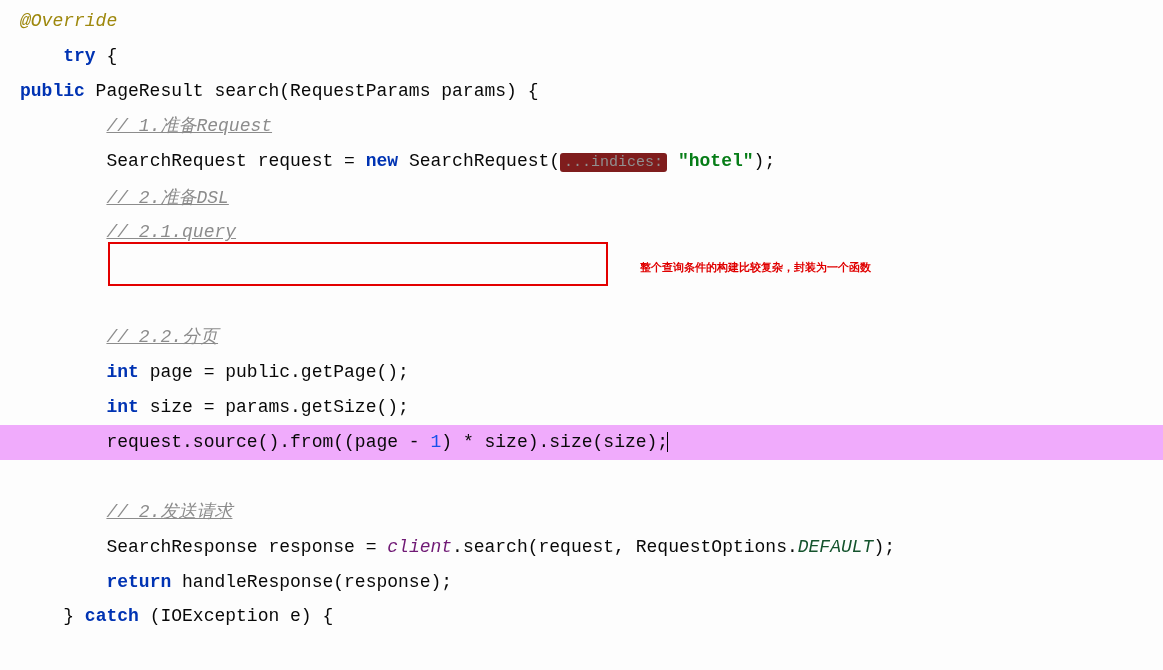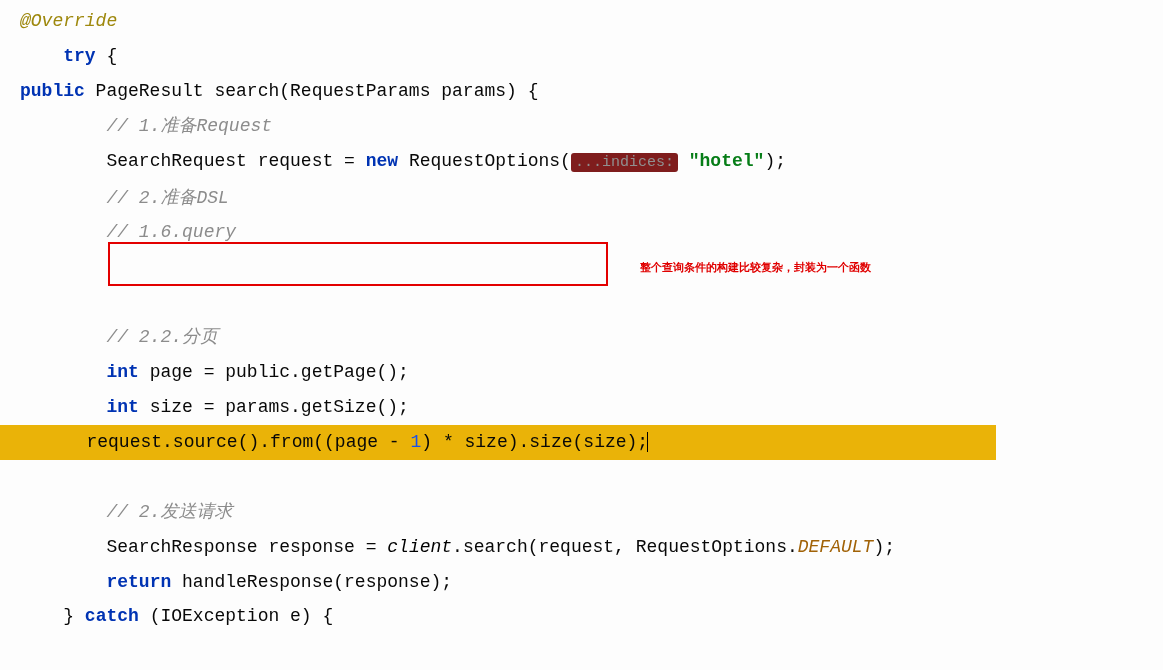--- a/index.html
+++ b/index.html
@@ -18,38 +18,39 @@
   .code-container {
     padding-left: 20px;
     padding-top: 4px;
   }
   .line {
     white-space: pre;
     position: relative;
   }
   .kw { color: #0033b3; font-weight: bold; }
   .annotation { color: #9e880d; font-style: italic; }
-  .comment { color: #8c8c8c; font-style: italic; }
+  .comment { color: #8c8c8c; font-style: italic; text-decoration: underline; }
   .str { color: #067d17; font-weight: bold; }
   .num { color: #1750eb; }
-  .field { color: #000000; font-style: italic; margin-top: 40px; }
-  .constant { color: #a16207; font-style: italic; }
+  .field { color: #701a75; font-style: italic; margin-top: 40px; }
+  .constant { color: #14532d; font-style: italic; }
   .plain { color: #080808; }
   .hint {
     background: #7f1d1d;
     color: #909090;
     font-size: 15px;
     padding: 1px 4px;
     border-radius: 3px;
     font-style: normal;
   }
   .highlight-line {
-    background: #eab308;
+    background: #f0abfc;
     margin-left: -20px;
-    width: 996px;
+    padding-left: 20px;
+    width: 1163px;
   }
   .red-box {
     position: absolute;
     border: 2px solid #e30000;
     left: 108px;
     top: 242px;
     width: 500px;
     height: 44px;
     pointer-events: none;
   }
@@ -68,23 +69,23 @@
   }
 </style>
 </head>
 <body>
 
 <div class="code-container">
   <div class="line"><span class="annotation">@Override</span></div>
   <div class="line"><span class="plain">    </span><span class="kw">try</span><span class="plain"> {</span></div>
   <div class="line"><span class="kw">public</span><span class="plain"> PageResult search(RequestParams params) {</span></div>
   <div class="line"><span class="plain">        </span><span class="comment">// 1.准备Request</span></div>
-  <div class="line"><span class="plain">        </span><span class="plain">SearchRequest request = </span><span class="kw">new</span><span class="plain"> RequestOptions(</span><span class="hint">...indices:</span><span class="plain"> </span><span class="str">"hotel"</span><span class="plain">);</span></div>
+  <div class="line"><span class="plain">        </span><span class="plain">SearchRequest request = </span><span class="kw">new</span><span class="plain"> SearchRequest(</span><span class="hint">...indices:</span><span class="plain"> </span><span class="str">"hotel"</span><span class="plain">);</span></div>
   <div class="line"><span class="plain">        </span><span class="comment">// 2.准备DSL</span></div>
-  <div class="line"><span class="plain">        </span><span class="comment">// 1.6.query</span></div>
+  <div class="line"><span class="plain">        </span><span class="comment">// 2.1.query</span></div>
   <div class="line"><span class="plain">        </span></div>
   <div class="line"><span class="plain"> </span></div>
   <div class="line"><span class="plain">        </span><span class="comment">// 2.2.分页</span></div>
   <div class="line"><span class="plain">        </span><span class="kw">int</span><span class="plain"> page = public.getPage();</span></div>
   <div class="line"><span class="plain">        </span><span class="kw">int</span><span class="plain"> size = params.getSize();</span></div>
   <div class="line highlight-line"><span class="plain">        </span><span class="plain">request.source().from((page - </span><span class="num">1</span><span class="plain">) * size).size(size);</span><span class="caret"></span></div>
   <div class="line"><span class="plain"> </span></div>
   <div class="line"><span class="plain">        </span><span class="comment">// 2.发送请求</span></div>
   <div class="line"><span class="plain">        </span><span class="plain">SearchResponse response = </span><span class="field">client</span><span class="plain">.search(request, RequestOptions.</span><span class="constant">DEFAULT</span><span class="plain">);</span></div>
   <div class="line"><span class="plain">        </span><span class="kw">return</span><span class="plain"> handleResponse(response);</span></div>

